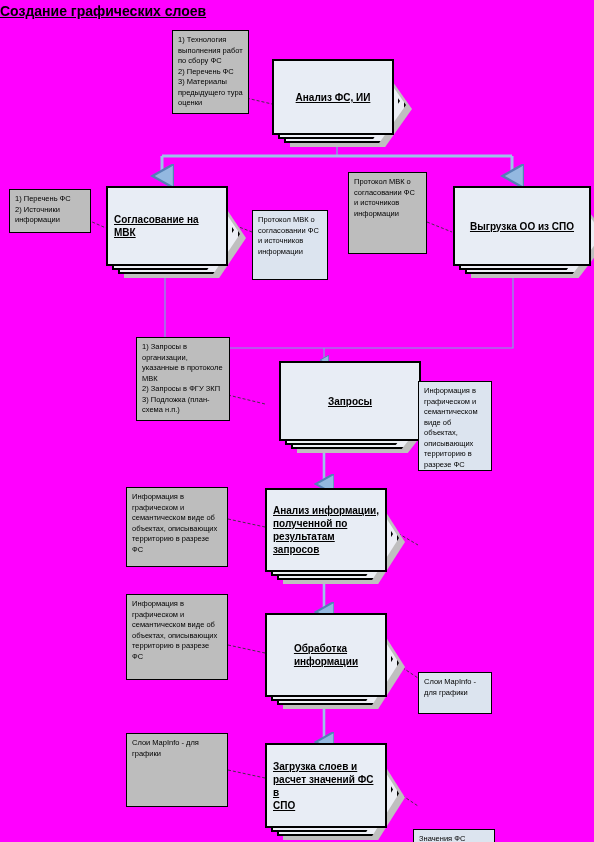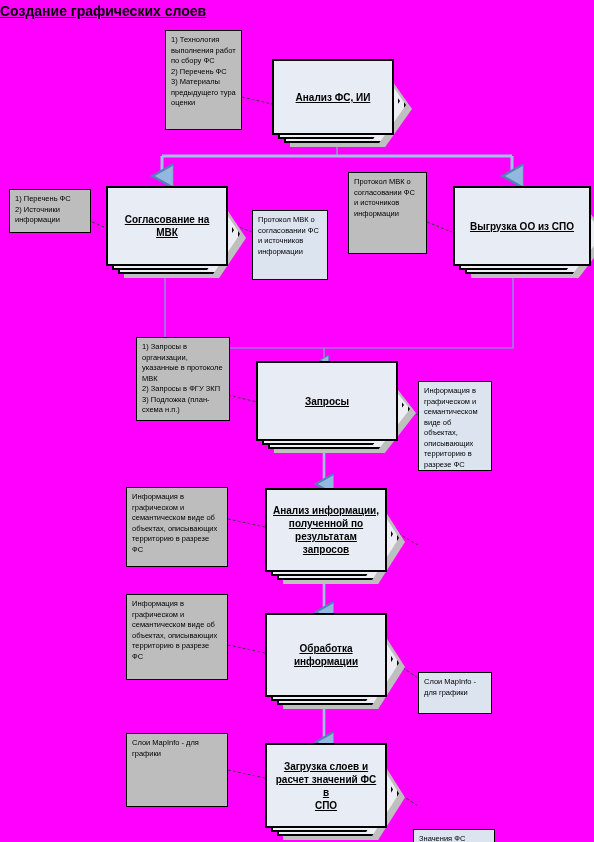--- a/index.html
+++ b/index.html
@@ -49,21 +49,21 @@
   }
   .proc .face{
     position:absolute;left:0;top:0;width:100%;height:100%;
     background:#E8EDF5;
     border:2px solid #000;
     box-sizing:border-box;
     display:flex;align-items:center;justify-content:center;
   }
   .proc .lbl{
     font-size:10px;font-weight:bold;color:#000;
-    text-align:center;line-height:13px;
+    line-height:13px;
     text-decoration:underline;
     padding:0 6px;
     white-space:pre-line;
   }
 
   
   .note{
     position:absolute;
     border:1px solid #000;
     box-sizing:border-box;
@@ -154,21 +154,21 @@
 
   <div class="proc" style="left:453px;top:186px;width:122px;height:80px;padding-left:16px;">
     <div class="sh3"></div>
     <div class="sh2"></div>
     <div class="sh1"></div>
     <div class="face">
       <span class="lbl">Выгрузка ОО из СПО</span>
     </div>
   </div>
 
-  <div class="proc" style="left:256px;top:361px;width:142px;height:80px;border-radius:14px;">
+  <div class="proc" style="left:279px;top:361px;width:142px;height:80px;border-radius:14px;">
     <div class="sh3"></div>
     <div class="sh2"></div>
     <div class="sh1"></div>
     <div class="face">
       <span class="lbl">Запросы</span>
     </div>
   </div>
 
   <div class="proc" style="left:265px;top:488px;width:122px;height:84px;border-radius:8px;">
     <div class="sh3"></div>
@@ -195,21 +195,21 @@
     <div class="sh3"></div>
     <div class="sh2"></div>
     <div class="sh1"></div>
     <div class="face">
       <span class="lbl">Загрузка слоев и
 расчет значений ФС в
 СПО</span>
     </div>
   </div>
 
-  <div class="note input" style="left:165px;top:30px;width:77px;height:100px;">1) Технология выполнения работ по сбору ФС
+  <div class="note input" style="left:172px;top:30px;width:77px;height:84px;">1) Технология выполнения работ по сбору ФС
 2) Перечень ФС
 3) Материалы предыдущего тура оценки</div>
 
   <div class="note input" style="left:1px;top:189px;width:82px;height:44px;margin-left:8px;">1) Перечень ФС
 2) Источники информации</div>
 
   <div class="note output" style="left:252px;top:210px;width:76px;height:70px;">Протокол МВК о согласовании ФС и источников информации</div>
 
   <div class="note input" style="left:348px;top:172px;width:79px;height:82px;">Протокол МВК о согласовании ФС и источников информации</div>
 

